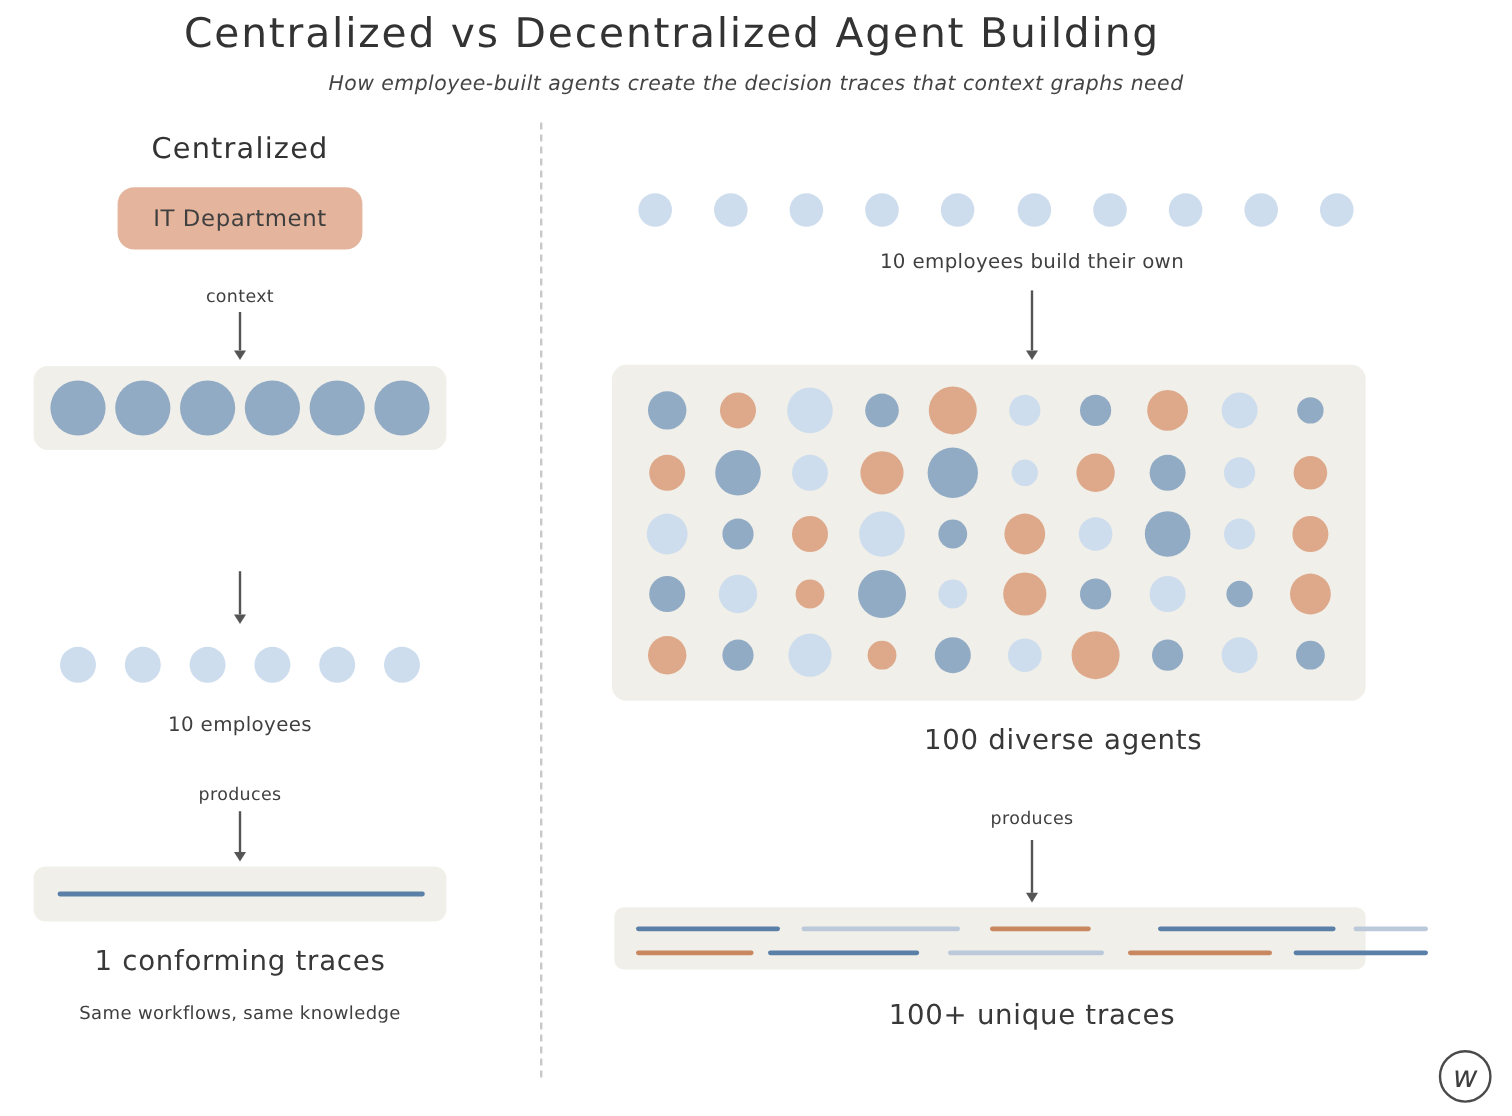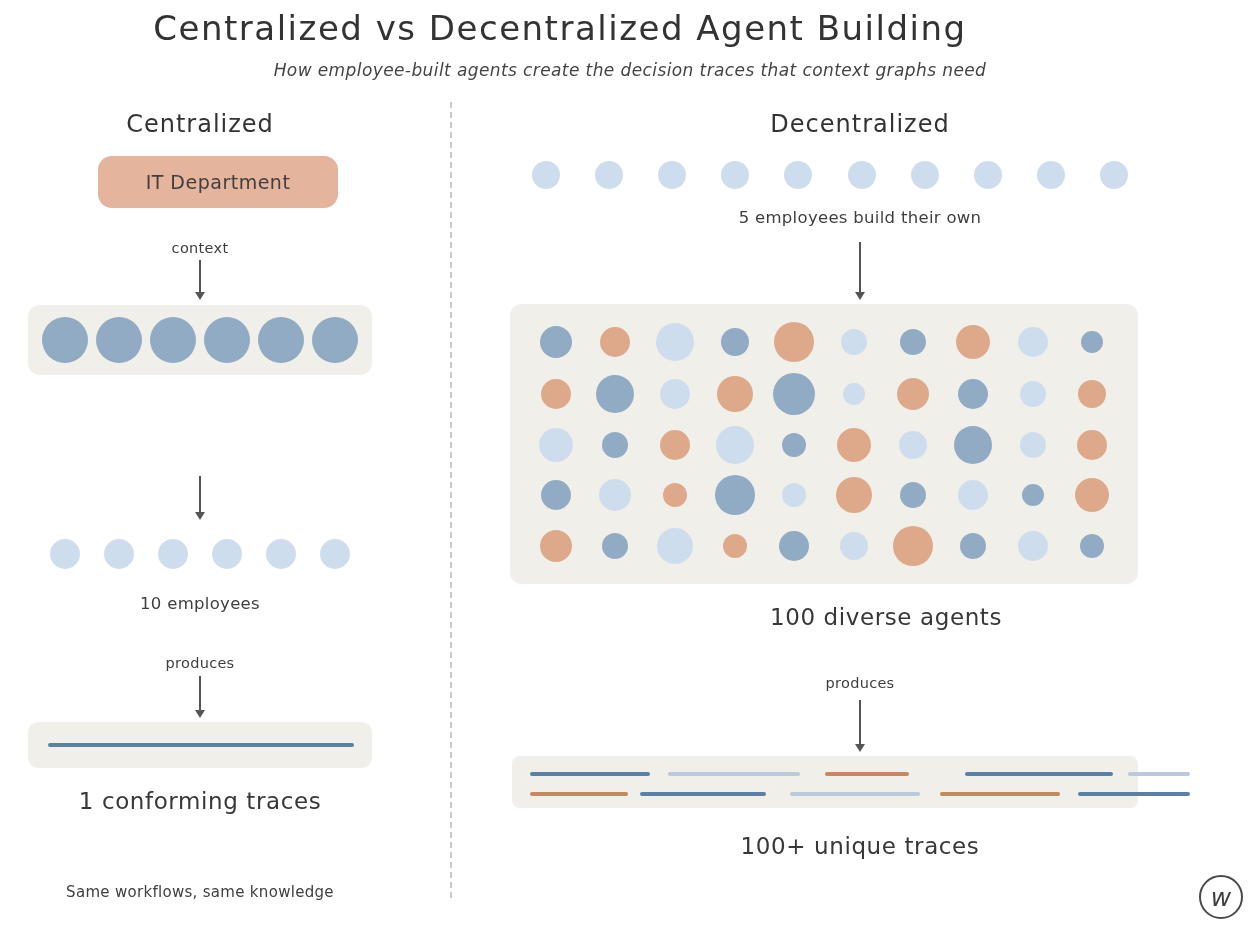--- a/index.html
+++ b/index.html
@@ -6,40 +6,40 @@
   body{font-family:"DejaVu Sans", sans-serif;color:#3f3f3f;}
   .canvas{position:relative;width:1260px;height:930px;background:#fff;overflow:hidden;}
 
   #title{position:absolute;top:8px;left:0;width:1120px;text-align:center;font-size:34px;letter-spacing:1.5px;color:#333;}
   #subtitle{position:absolute;top:60px;left:0;width:1260px;text-align:center;font-size:17px;font-style:italic;letter-spacing:.4px;color:#444;}
   #divider{position:absolute;left:450px;top:102px;height:796px;width:0;border-left:2px dashed #c9c9c9;}
 
   #c-heading{position:absolute;left:28px;top:110px;width:344px;text-align:center;font-size:24px;letter-spacing:1px;color:#333;}
   #d-heading{position:absolute;left:530px;top:110px;width:660px;text-align:center;font-size:24px;letter-spacing:1px;color:#333;}
 
-  #it-box{position:absolute;left:98px;top:156px;width:240px;height:52px;border-radius:14px;display:flex;align-items:center;justify-content:center;font-size:19px;letter-spacing:.5px;}
+  #it-box{position:absolute;left:98px;top:156px;width:204px;height:52px;border-radius:14px;display:flex;align-items:center;justify-content:center;font-size:19px;letter-spacing:.5px;}
 
   .small-label{position:absolute;font-size:14.5px;text-align:center;color:#3f3f3f;letter-spacing:.3px;}
   #lbl-builds{left:28px;top:240px;width:344px;}
   #lbl-assigned{left:28px;top:455px;width:344px;}
   #lbl-produces-left{left:28px;top:655px;width:344px;}
   #lbl-produces-right{left:530px;top:675px;width:660px;}
 
   .mid-label{position:absolute;font-size:16.5px;text-align:center;letter-spacing:.3px;}
   #lbl-identical{left:28px;top:398px;width:344px;}
   #lbl-left-emp{left:28px;top:594px;width:344px;}
   #lbl-build-own{left:530px;top:208px;width:660px;}
 
   .big-label{position:absolute;font-size:23px;text-align:center;letter-spacing:.6px;color:#383838;}
   #lbl-conforming{left:28px;top:788px;width:344px;}
   #lbl-diverse{left:556px;top:604px;width:660px;}
   #lbl-unique{left:530px;top:833px;width:660px;}
 
   .sub-label{position:absolute;font-size:15px;text-align:center;letter-spacing:.3px;}
-  #lbl-conforming-sub{left:28px;top:835px;width:344px;margin-top:48px;}
+  #lbl-conforming-sub{left:28px;top:835px;width:344px;}
   #lbl-unique-sub{left:530px;top:878px;width:660px;}
 
   .v-arrow{position:absolute;width:2px;background:#555;}
   .v-arrow::after{content:"";position:absolute;left:-4px;bottom:-8px;border-left:5px solid transparent;border-right:5px solid transparent;border-top:8px solid #555;}
   #arrow-builds{left:199px;top:260px;height:32px;}
   #arrow-assigned{left:199px;top:476px;height:36px;}
   #arrow-produces-left{left:199px;top:676px;height:34px;}
   #arrow-build-own{left:859px;top:242px;height:50px;}
   #arrow-produces-right{left:859px;top:700px;height:44px;}
 
@@ -89,34 +89,33 @@
     </div>
   <div id="lbl-left-emp" class="mid-label">10 employees</div>
   <div id="lbl-produces-left" class="small-label">produces</div>
   <div id="arrow-produces-left" class="v-arrow"></div>
   <div id="left-trace" class="panel" style="background: rgb(240, 239, 233);">
       <div class="trace" style="left: 20px; top: 21px; width: 306px; background: rgb(91, 128, 168);"></div>
     </div>
   <div id="lbl-conforming" class="big-label">1 conforming traces</div>
   <div id="lbl-conforming-sub" class="sub-label">Same workflows, same knowledge</div>
 
-  <div id="d-heading">Decentralized</div>
   <div id="right-employees" class="dot-row">
       <div class="dot" style="height: 28px; width: 28px; background: rgb(206, 221, 237);"></div>
       <div class="dot" style="height: 28px; width: 28px; background: rgb(206, 221, 237);"></div>
       <div class="dot" style="height: 28px; width: 28px; background: rgb(206, 221, 237);"></div>
       <div class="dot" style="height: 28px; width: 28px; background: rgb(206, 221, 237);"></div>
       <div class="dot" style="height: 28px; width: 28px; background: rgb(206, 221, 237);"></div>
       <div class="dot" style="height: 28px; width: 28px; background: rgb(206, 221, 237);"></div>
       <div class="dot" style="height: 28px; width: 28px; background: rgb(206, 221, 237);"></div>
       <div class="dot" style="height: 28px; width: 28px; background: rgb(206, 221, 237);"></div>
       <div class="dot" style="height: 28px; width: 28px; background: rgb(206, 221, 237);"></div>
       <div class="dot" style="height: 28px; width: 28px; background: rgb(206, 221, 237);"></div>
     </div>
-  <div id="lbl-build-own" class="mid-label">5 employees build their own</div>
+  <div id="lbl-build-own" class="mid-label">10 employees build their own</div>
   <div id="arrow-build-own" class="v-arrow"></div>
   <div id="agent-grid" class="panel" style="background: rgb(240, 239, 233);">
       <div>
         <div class="dot" style="height: 32px; width: 32px; background: rgb(146, 171, 197);"></div>
       </div>
       <div>
         <div class="dot" style="height: 30px; width: 30px; background: rgb(222, 169, 138);"></div>
       </div>
       <div>
         <div class="dot" style="height: 38px; width: 38px; background: rgb(206, 221, 237);"></div>

